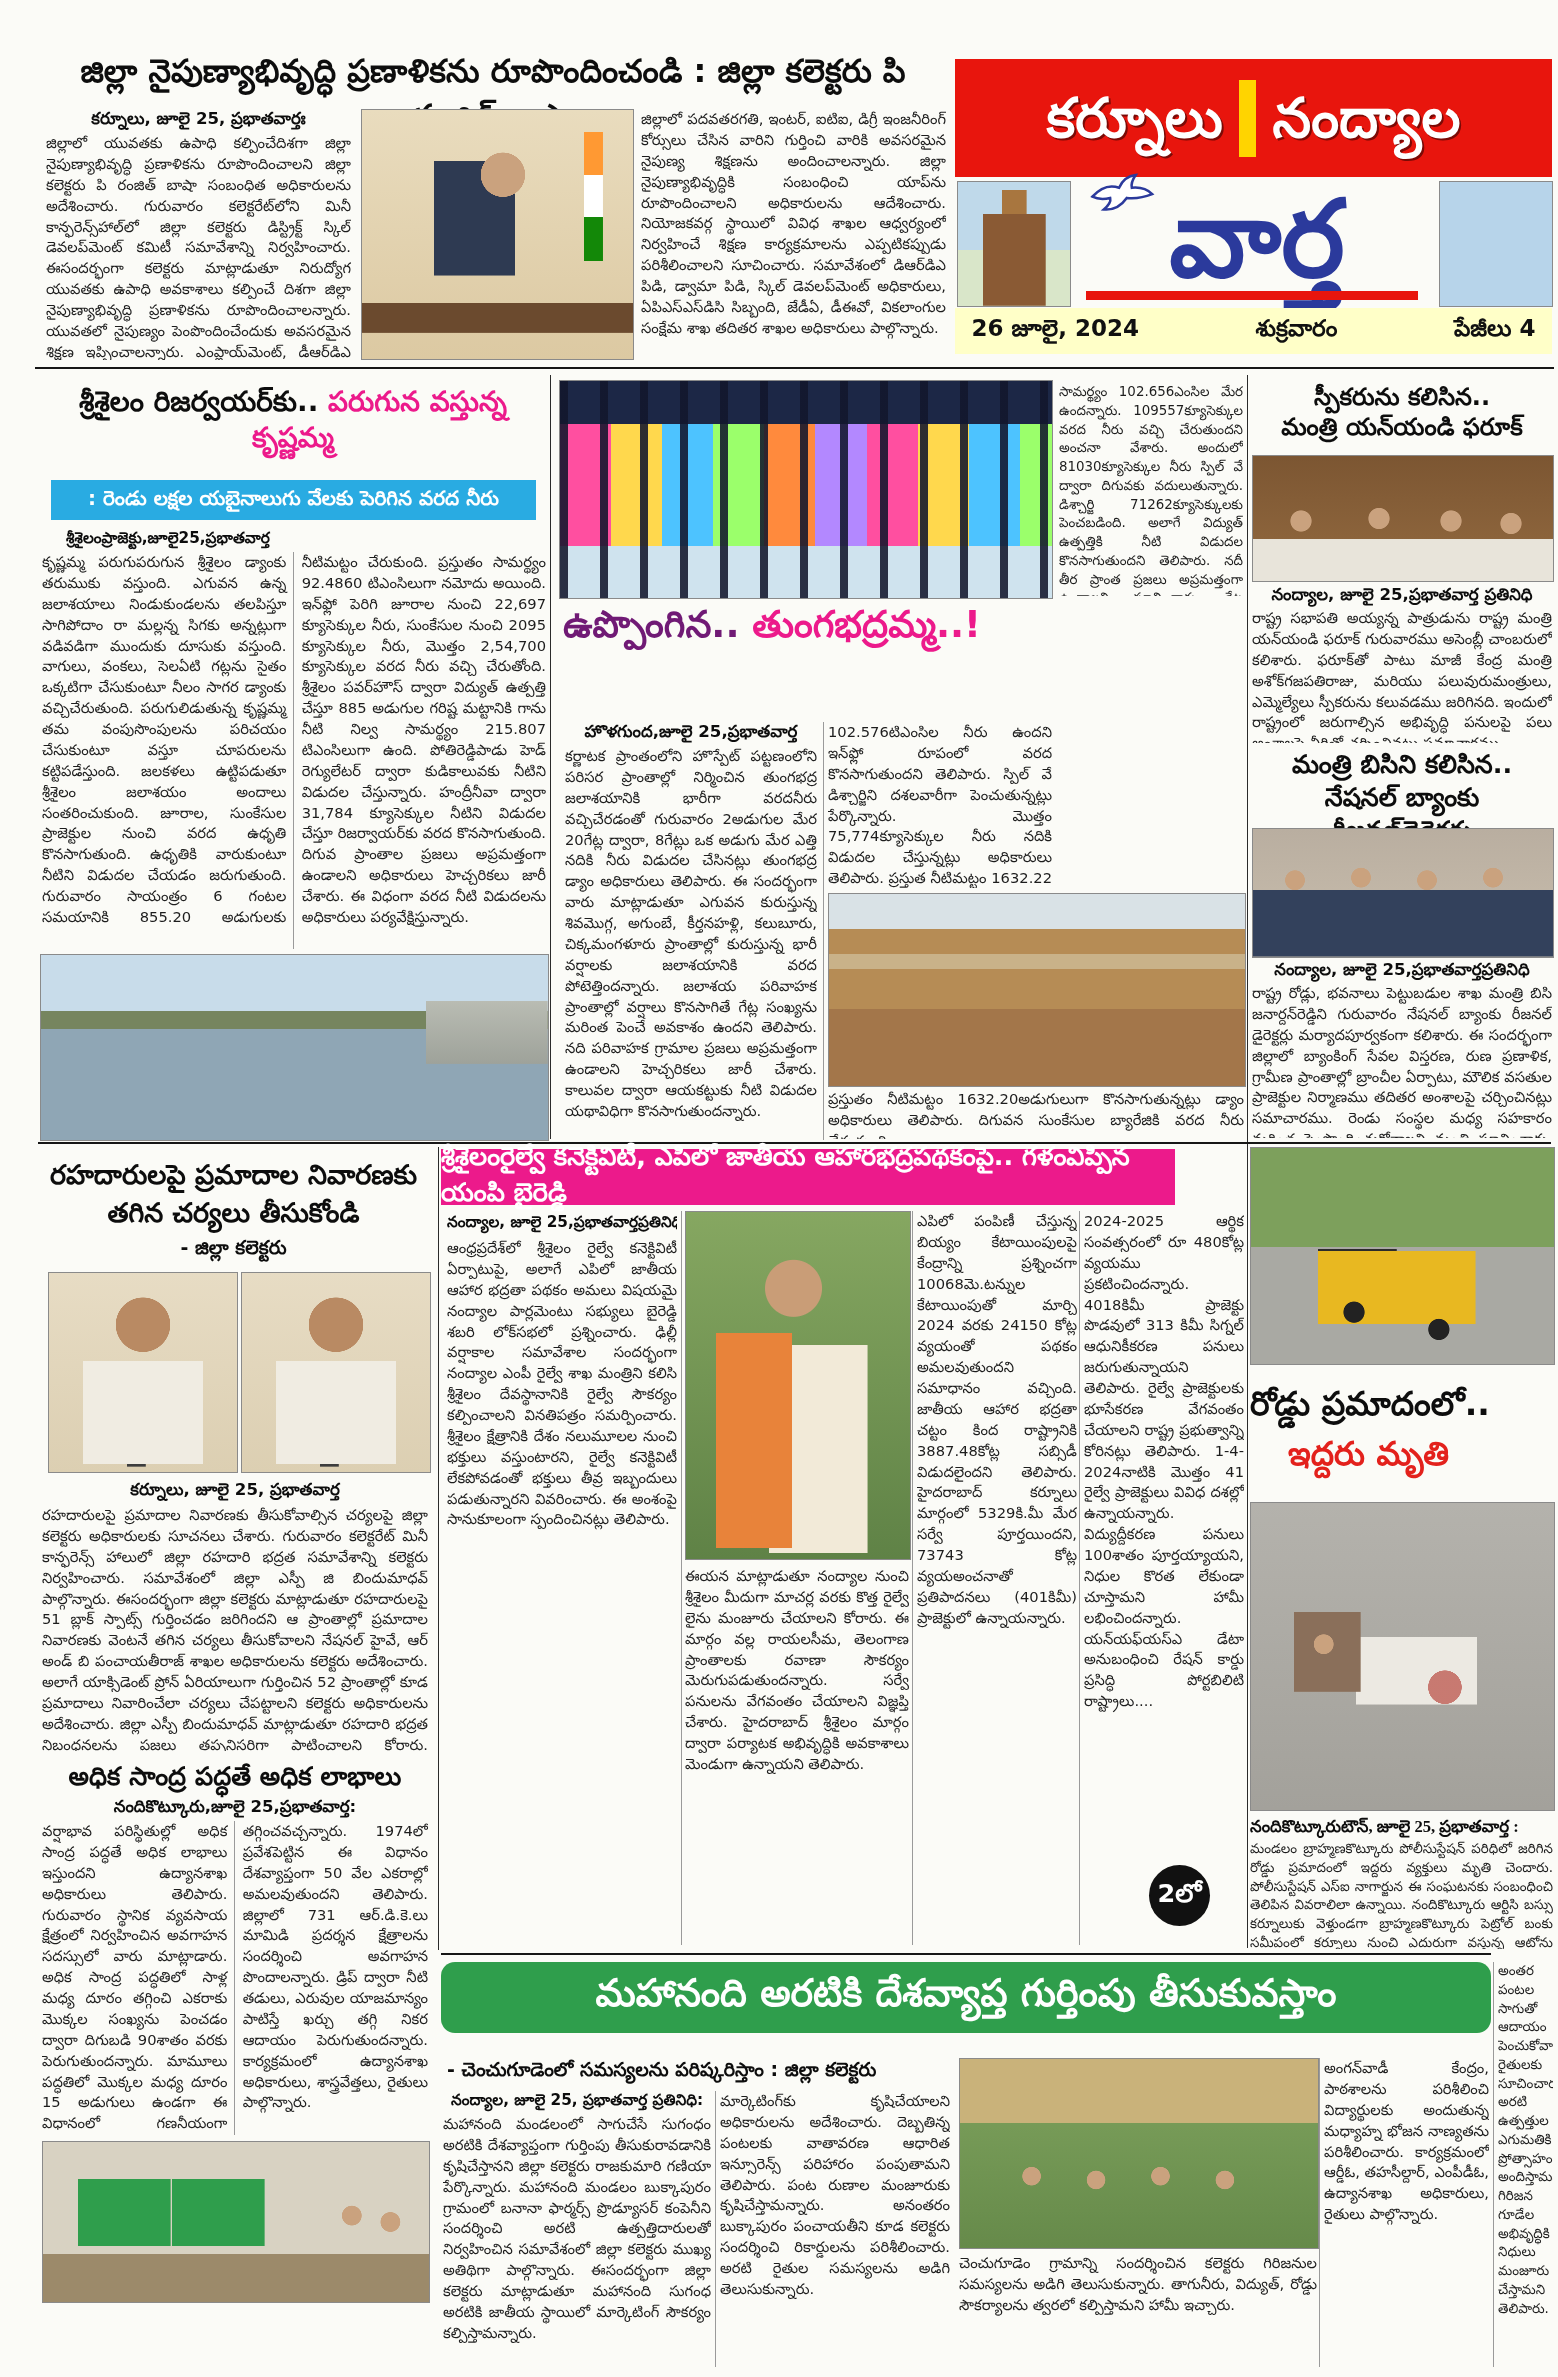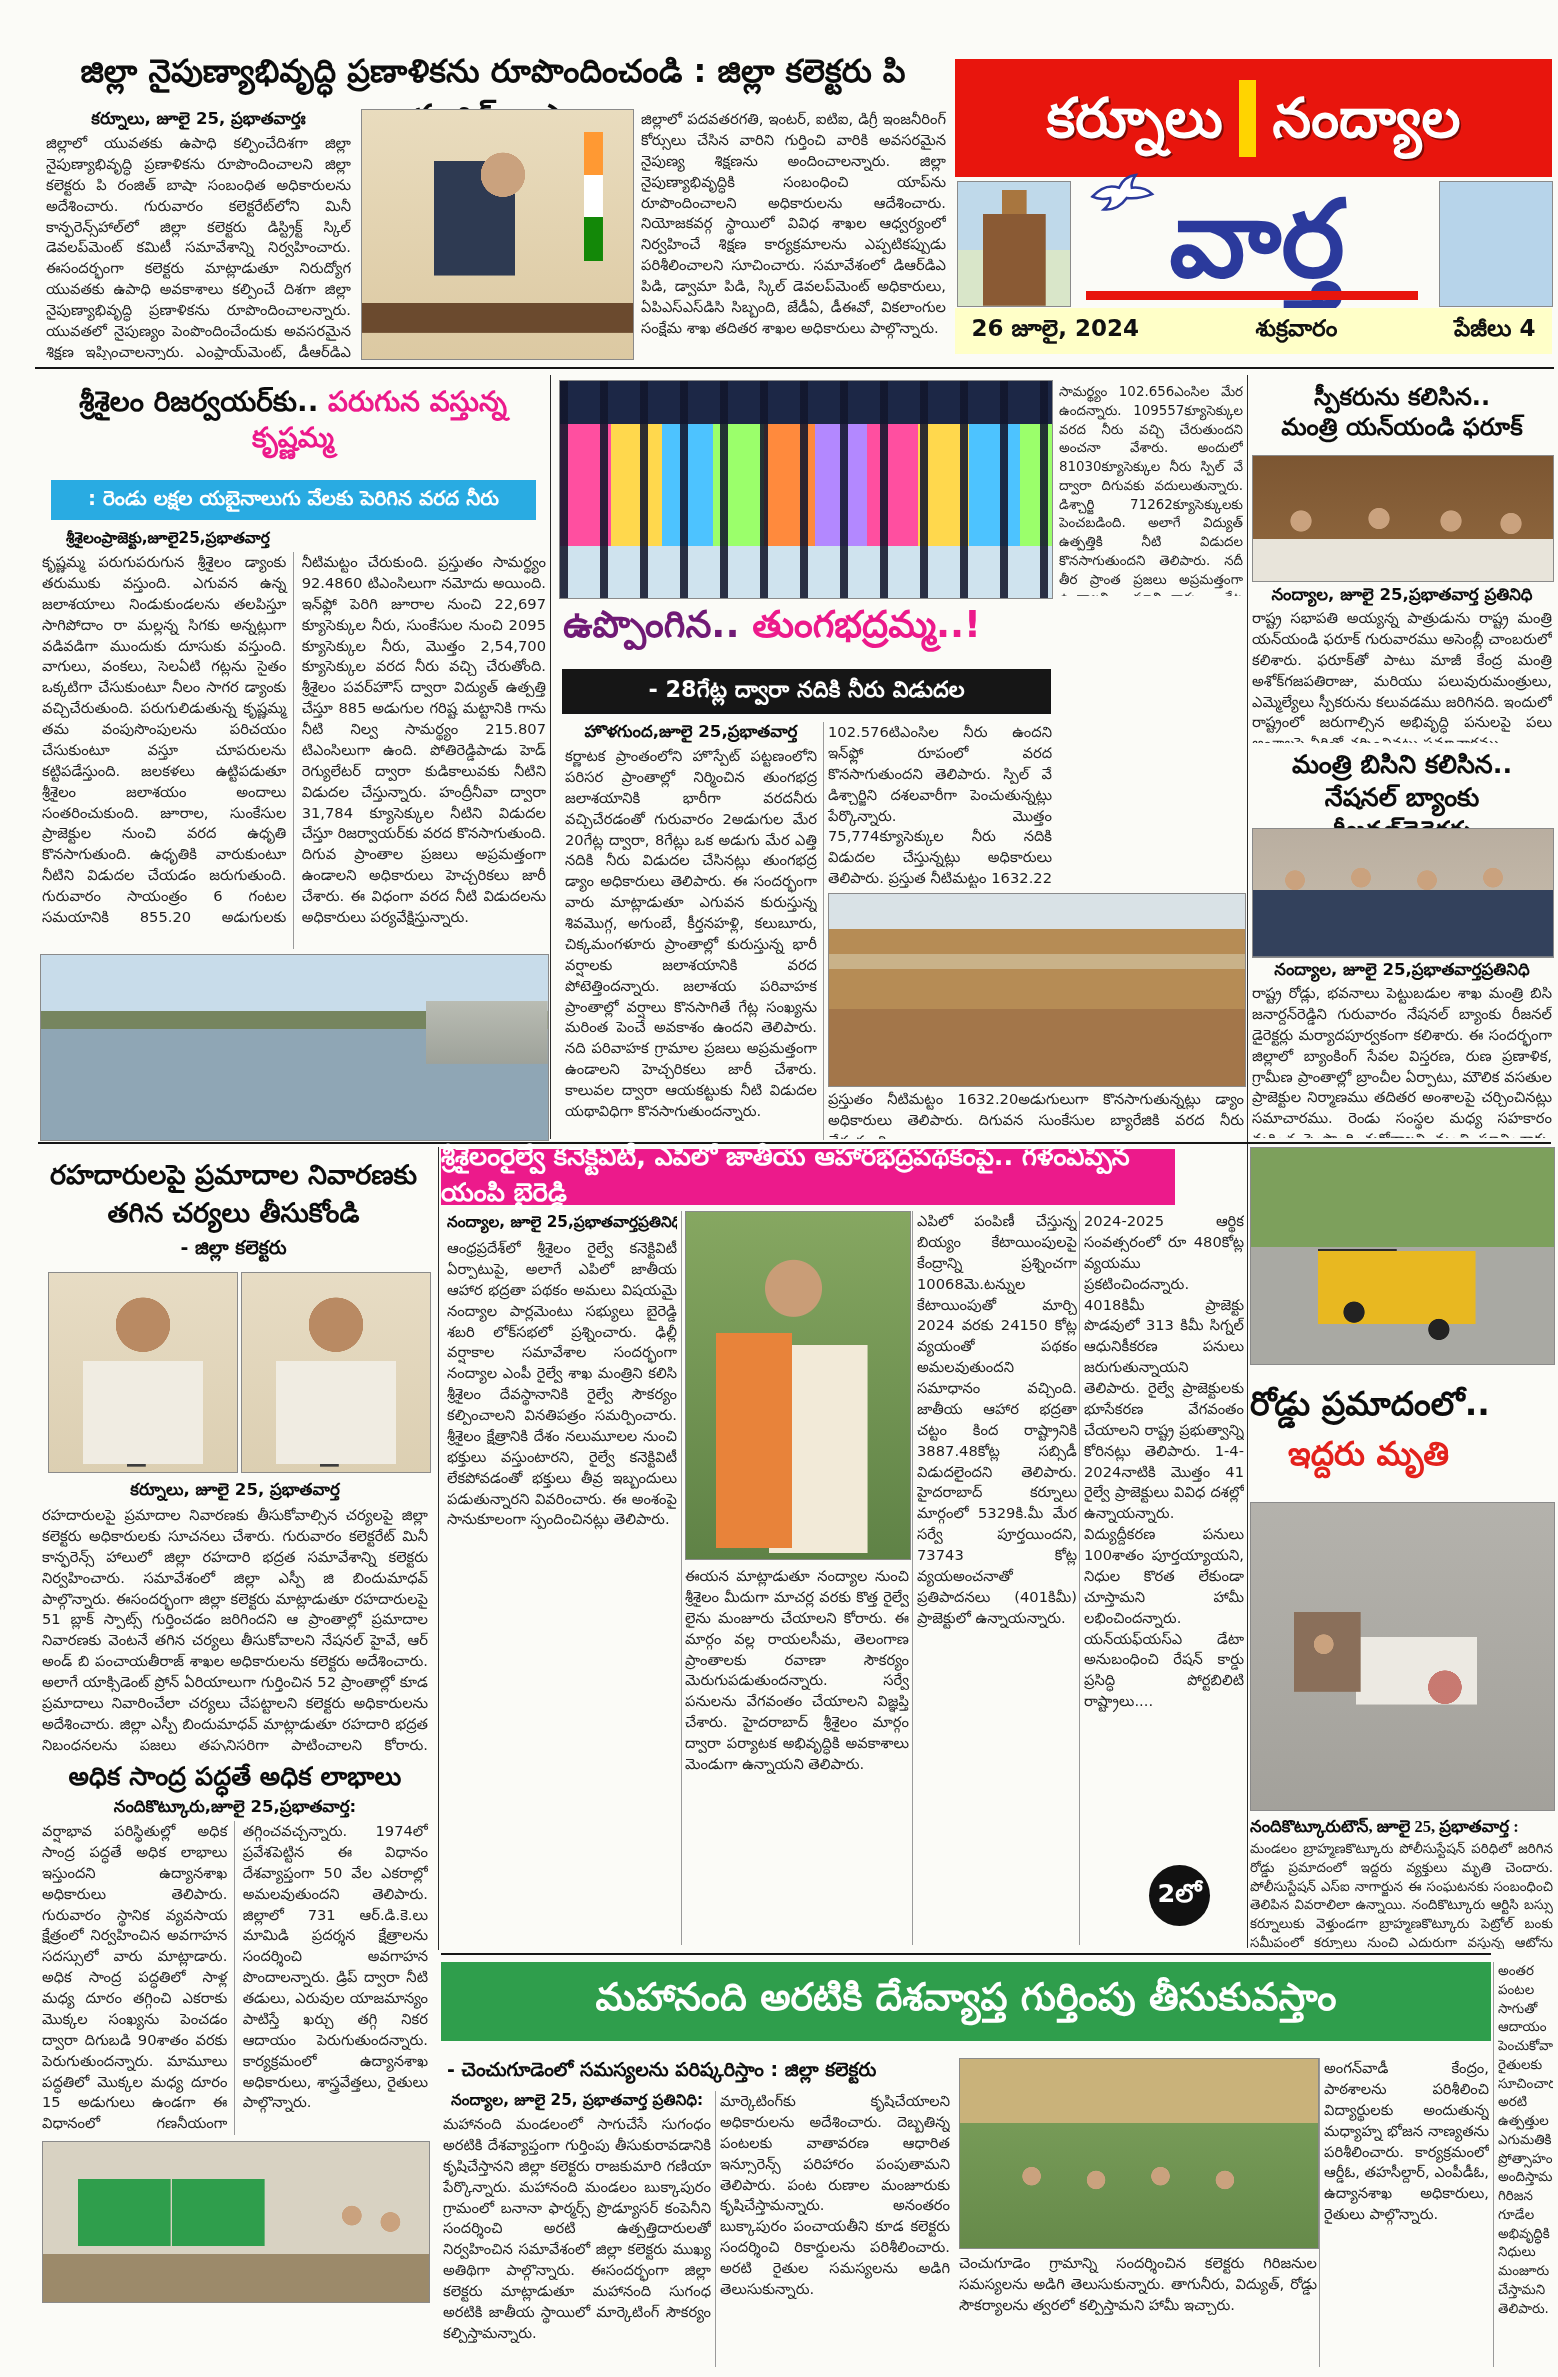--- a/index.html
+++ b/index.html
@@ -154,21 +154,20 @@
   <div class="abs boxcyan" style="left:51px;top:480px;width:485px;height:40px;">: రెండు లక్షల యబైనాలుగు వేలకు పెరిగిన వరద నీరు</div>
   <div class="abs dl" style="left:45px;top:529px;width:246px;font-size:15.3px;">శ్రీశైలంప్రాజెక్టు,జూలై25,ప్రభాతవార్త</div>
   <div class="abs bt cols2" style="left:42px;top:552px;width:504px;height:397px;">కృష్ణమ్మ పరుగుపరుగున శ్రీశైలం డ్యాంకు తరుముకు వస్తుంది. ఎగువన ఉన్న జలాశయాలు నిండుకుండలను తలపిస్తూ సాగిపోదాం రా మల్లన్న సిగకు అన్నట్లుగా వడివడిగా ముందుకు దూసుకు వస్తుంది. వాగులు, వంకలు, సెలఏటి గట్లను సైతం ఒక్కటిగా చేసుకుంటూ నీలం సాగర డ్యాంకు వచ్చిచేరుతుంది. పరుగులిడుతున్న కృష్ణమ్మ తమ వంపుసొంపులను పరిచయం చేసుకుంటూ వస్తూ చూపరులను కట్టిపడేస్తుంది. జలకళలు ఉట్టిపడుతూ శ్రీశైలం జలాశయం అందాలు సంతరించుకుంది. జూరాల, సుంకేసుల ప్రాజెక్టుల నుంచి వరద ఉధృతి కొనసాగుతుంది. ఉధృతికి వారుకుంటూ నీటిని విడుదల చేయడం జరుగుతుంది. గురువారం సాయంత్రం 6 గంటల సమయానికి 855.20 అడుగులకు నీటిమట్టం చేరుకుంది. ప్రస్తుతం సామర్థ్యం 92.4860 టిఎంసిలుగా నమోదు అయింది. ఇన్‌ఫ్లో పెరిగి జూరాల నుంచి 22,697 క్యూసెక్కుల నీరు, సుంకేసుల నుంచి 2095 క్యూసెక్కుల నీరు, మొత్తం 2,54,700 క్యూసెక్కుల వరద నీరు వచ్చి చేరుతోంది. శ్రీశైలం పవర్‌హౌస్ ద్వారా విద్యుత్ ఉత్పత్తి చేస్తూ 885 అడుగుల గరిష్ట మట్టానికి గాను నీటి నిల్వ సామర్థ్యం 215.807 టిఎంసిలుగా ఉంది. పోతిరెడ్డిపాడు హెడ్ రెగ్యులేటర్ ద్వారా కుడికాలువకు నీటిని విడుదల చేస్తున్నారు. హంద్రీనీవా ద్వారా 31,784 క్యూసెక్కుల నీటిని విడుదల చేస్తూ రిజర్వాయర్‌కు వరద కొనసాగుతుంది. దిగువ ప్రాంతాల ప్రజలు అప్రమత్తంగా ఉండాలని అధికారులు హెచ్చరికలు జారీ చేశారు. ఈ విధంగా వరద నీటి విడుదలను అధికారులు పర్యవేక్షిస్తున్నారు.</div>
   <div class="abs photo ph-reservoir" style="left:40px;top:954px;width:507px;height:185px;"></div>
 
   <div class="abs photo ph-dam" style="left:559px;top:380px;width:492px;height:217px;"></div>
   <div class="abs bt-sm" style="left:1059px;top:383px;width:184px;height:213px;">సామర్థ్యం 102.656ఎంసిల మేర ఉందన్నారు. 109557క్యూసెక్కుల వరద నీరు వచ్చి చేరుతుందని అంచనా వేశారు. అందులో 81030క్యూసెక్కుల నీరు స్పిల్ వే ద్వారా దిగువకు వదులుతున్నారు. డిశ్చార్జి 71262క్యూసెక్కులకు పెంచబడింది. అలాగే విద్యుత్ ఉత్పత్తికి నీటి విడుదల కొనసాగుతుందని తెలిపారు. నదీ తీర ప్రాంత ప్రజలు అప్రమత్తంగా ఉండాలని సూచించారు. గేట్ల నిర్వహణను అధికారులు పర్యవేక్షిస్తున్నారు. తీర ప్రాంత గ్రామాల వద్ద రక్షణ చర్యలు తీసుకుంటున్నారు.</div>
   <div class="abs hl" style="left:563px;top:603px;width:677px;height:61px;font-size:37px;">
     <span class="cyan">ఉప్పొంగిన..</span><span class="pink"> తుంగభద్రమ్మ..!</span>
   </div>
-  <div class="abs boxblack" style="left:562px;top:669px;width:489px;height:45px;">- 28గేట్ల ద్వారా నదికి నీరు విడుదల</div>
   <div class="abs dl" style="left:565px;top:722px;width:252px;">హొళగుంద,జూలై 25,ప్రభాతవార్త</div>
   <div class="abs bt" style="left:565px;top:746px;width:252px;height:393px;">కర్ణాటక ప్రాంతంలోని హొస్పేట్ పట్టణంలోని పరిసర ప్రాంతాల్లో నిర్మించిన తుంగభద్ర జలాశయానికి భారీగా వరదనీరు వచ్చిచేరడంతో గురువారం 2అడుగుల మేర 20గేట్ల ద్వారా, 8గేట్లు ఒక అడుగు మేర ఎత్తి నదికి నీరు విడుదల చేసినట్లు తుంగభద్ర డ్యాం అధికారులు తెలిపారు. ఈ సందర్భంగా వారు మాట్లాడుతూ ఎగువన కురుస్తున్న శివమొగ్గ, అగుంబే, కీర్తనహళ్లి, కలుబూరు, చిక్కమంగళూరు ప్రాంతాల్లో కురుస్తున్న భారీ వర్షాలకు జలాశయానికి వరద పోటెత్తిందన్నారు. జలాశయ పరివాహక ప్రాంతాల్లో వర్షాలు కొనసాగితే గేట్ల సంఖ్యను మరింత పెంచే అవకాశం ఉందని తెలిపారు. నది పరివాహక గ్రామాల ప్రజలు అప్రమత్తంగా ఉండాలని హెచ్చరికలు జారీ చేశారు. కాలువల ద్వారా ఆయకట్టుకు నీటి విడుదల యథావిధిగా కొనసాగుతుందన్నారు.</div>
   <div class="abs bt" style="left:828px;top:722px;width:224px;height:166px;">102.576టిఎంసిల నీరు ఉందని ఇన్‌ఫ్లో రూపంలో వరద కొనసాగుతుందని తెలిపారు. స్పిల్ వే డిశ్చార్జిని దశలవారీగా పెంచుతున్నట్లు పేర్కొన్నారు. మొత్తం 75,774క్యూసెక్కుల నీరు నదికి విడుదల చేస్తున్నట్లు అధికారులు తెలిపారు. ప్రస్తుత నీటిమట్టం 1632.22 అడుగులుగా నమోదైంది.</div>
   <div class="abs photo ph-muddy" style="left:828px;top:893px;width:416px;height:192px;"></div>
   <div class="abs bt" style="left:828px;top:1089px;width:416px;height:50px;">ప్రస్తుతం నీటిమట్టం 1632.20అడుగులుగా కొనసాగుతున్నట్లు డ్యాం అధికారులు తెలిపారు. దిగువన సుంకేసుల బ్యారేజికి వరద నీరు చేరుతుంది.</div>
   <div class="vrule-l" style="left:823px;top:722px;height:418px;"></div>
 
   <div class="abs hl center" style="left:1252px;top:382px;width:300px;height:68px;font-size:24px;line-height:1.25;">
     <div>స్పీకరును కలిసిన..</div>
     <div>మంత్రి యన్‌యండి ఫరూక్</div>
@@ -216,21 +215,21 @@
   <div class="abs hl" style="left:1250px;top:1379px;width:303px;height:112px;font-size:33px;line-height:1.5;">
     <div>రోడ్డు ప్రమాదంలో..</div>
     <div class="red" style="padding-left:38px;">ఇద్దరు మృతి</div>
   </div>
   <div class="abs photo ph-victim" style="left:1250px;top:1502px;width:303px;height:307px;"></div>
   <div class="abs dl dl-left" style="left:1250px;top:1817px;width:303px;">నందికొట్కూరుటౌన్, జూలై 25, ప్రభాతవార్త :</div>
   <div class="abs bt-sm" style="left:1250px;top:1840px;width:303px;height:109px;">మండలం బ్రాహ్మణకొట్కూరు పోలీసుస్టేషన్ పరిధిలో జరిగిన రోడ్డు ప్రమాదంలో ఇద్దరు వ్యక్తులు మృతి చెందారు. పోలీసుస్టేషన్ ఎస్ఐ నాగార్జున ఈ సంఘటనకు సంబంధించి తెలిపిన వివరాలిలా ఉన్నాయి. నందికొట్కూరు ఆర్టిసి బస్సు కర్నూలుకు వెళ్తుండగా బ్రాహ్మణకొట్కూరు పెట్రోల్ బంకు సమీపంలో కర్నూలు నుంచి ఎదురుగా వస్తున్న ఆటోను ఢీకొంది. దీంతో అటోలో డ్రైవర్ ఈరన్నతో పాటు ప్రయాణికుడు హరికృష్ణ అక్కడికక్కడే మృతి చెందారు. వీరిద్దరు శాతనకోట గ్రామానికి చెందిన వారే. ప్రమాద విషయం తెలుసుకున్న డిఎస్పీ శ్రీనివాసరావు సంఘటనా స్థలానికి చేరుకుని మృతుల కుటుంబాలకు సమాచారం చేరవేసి పోస్టుమార్టం నిమిత్తం మృతదేహాలను నందికొట్కూరు ప్రభుత్వాసుపత్రికి తరలించారు. మృతుల కుటుంబీకులు ఇచ్చిన ఫిర్యాదు మేరకు కేసునమోదు చేసి దర్యాప్తు చేస్తున్నట్లు ఎస్ఐ నాగార్జున తెలిపారు.</div>
 
   <div class="hrule" style="left:441px;top:1953px;width:1050px;"></div>
 
-  <div class="abs banner-grn" style="left:441px;top:1962px;width:1050px;height:79px;">మహానంది అరటికి దేశవ్యాప్త గుర్తింపు తీసుకువస్తాం</div>
+  <div class="abs banner-grn" style="left:441px;top:1962px;width:1050px;height:71px;border-radius:14px;">మహానంది అరటికి దేశవ్యాప్త గుర్తింపు తీసుకువస్తాం</div>
   <div class="abs hl" style="left:447px;top:2058px;width:504px;font-size:19px;">- చెంచుగూడెంలో సమస్యలను పరిష్కరిస్తాం : జిల్లా కలెక్టరు</div>
   <div class="abs photo ph-banana" style="left:959px;top:2058px;width:358px;height:189px;"></div>
   <div class="abs dl" style="left:443px;top:2091px;width:268px;font-size:15.3px;">నంద్యాల, జూలై 25, ప్రభాతవార్త ప్రతినిధి:</div>
   <div class="abs bt" style="left:443px;top:2114px;width:268px;height:253px;">మహానంది మండలంలో సాగుచేసే సుగంధం అరటికి దేశవ్యాప్తంగా గుర్తింపు తీసుకురావడానికి కృషిచేస్తానని జిల్లా కలెక్టరు రాజకుమారి గణియా పేర్కొన్నారు. మహానంది మండలం బుక్కాపురం గ్రామంలో బనానా ఫార్మర్స్ ప్రొడ్యూసర్ కంపెనీని సందర్శించి అరటి ఉత్పత్తిదారులతో నిర్వహించిన సమావేశంలో జిల్లా కలెక్టరు ముఖ్య అతిథిగా పాల్గొన్నారు. ఈసందర్భంగా జిల్లా కలెక్టరు మాట్లాడుతూ మహానంది సుగంధ అరటికి జాతీయ స్థాయిలో మార్కెటింగ్ సౌకర్యం కల్పిస్తామన్నారు.</div>
   <div class="abs bt" style="left:720px;top:2091px;width:230px;height:276px;">మార్కెటింగ్‌కు కృషిచేయాలని అధికారులను అదేశించారు. దెబ్బతిన్న పంటలకు వాతావరణ ఆధారిత ఇన్సూరెన్స్ పరిహారం పంపుతామని తెలిపారు. పంట రుణాల మంజూరుకు కృషిచేస్తామన్నారు. అనంతరం బుక్కాపురం పంచాయతీని కూడ కలెక్టరు సందర్శించి రికార్డులను పరిశీలించారు. అరటి రైతుల సమస్యలను అడిగి తెలుసుకున్నారు.</div>
   <div class="abs bt" style="left:1324px;top:2058px;width:165px;height:309px;">అంగన్‌వాడీ కేంద్రం, పాఠశాలను పరిశీలించి విద్యార్థులకు అందుతున్న మధ్యాహ్న భోజన నాణ్యతను పరిశీలించారు. కార్యక్రమంలో ఆర్డీఓ, తహసీల్దార్, ఎంపీడీఓ, ఉద్యానశాఖ అధికారులు, రైతులు పాల్గొన్నారు.</div>
   <div class="abs bt" style="left:959px;top:2253px;width:358px;height:114px;">చెంచుగూడెం గ్రామాన్ని సందర్శించిన కలెక్టరు గిరిజనుల సమస్యలను అడిగి తెలుసుకున్నారు. తాగునీరు, విద్యుత్, రోడ్డు సౌకర్యాలను త్వరలో కల్పిస్తామని హామీ ఇచ్చారు.</div>
   <div class="abs bt-sm" style="left:1498px;top:1962px;width:55px;height:405px;">అంతర పంటల సాగుతో ఆదాయం పెంచుకోవాలని రైతులకు సూచించారు. అరటి ఉత్పత్తుల ఎగుమతికి ప్రోత్సాహం అందిస్తామన్నారు. గిరిజన గూడేల అభివృద్ధికి నిధులు మంజూరు చేస్తామని తెలిపారు.</div>
   <div class="vrule-l" style="left:715px;top:2091px;height:276px;"></div>
   <div class="vrule-l" style="left:1319px;top:2058px;height:309px;"></div>

